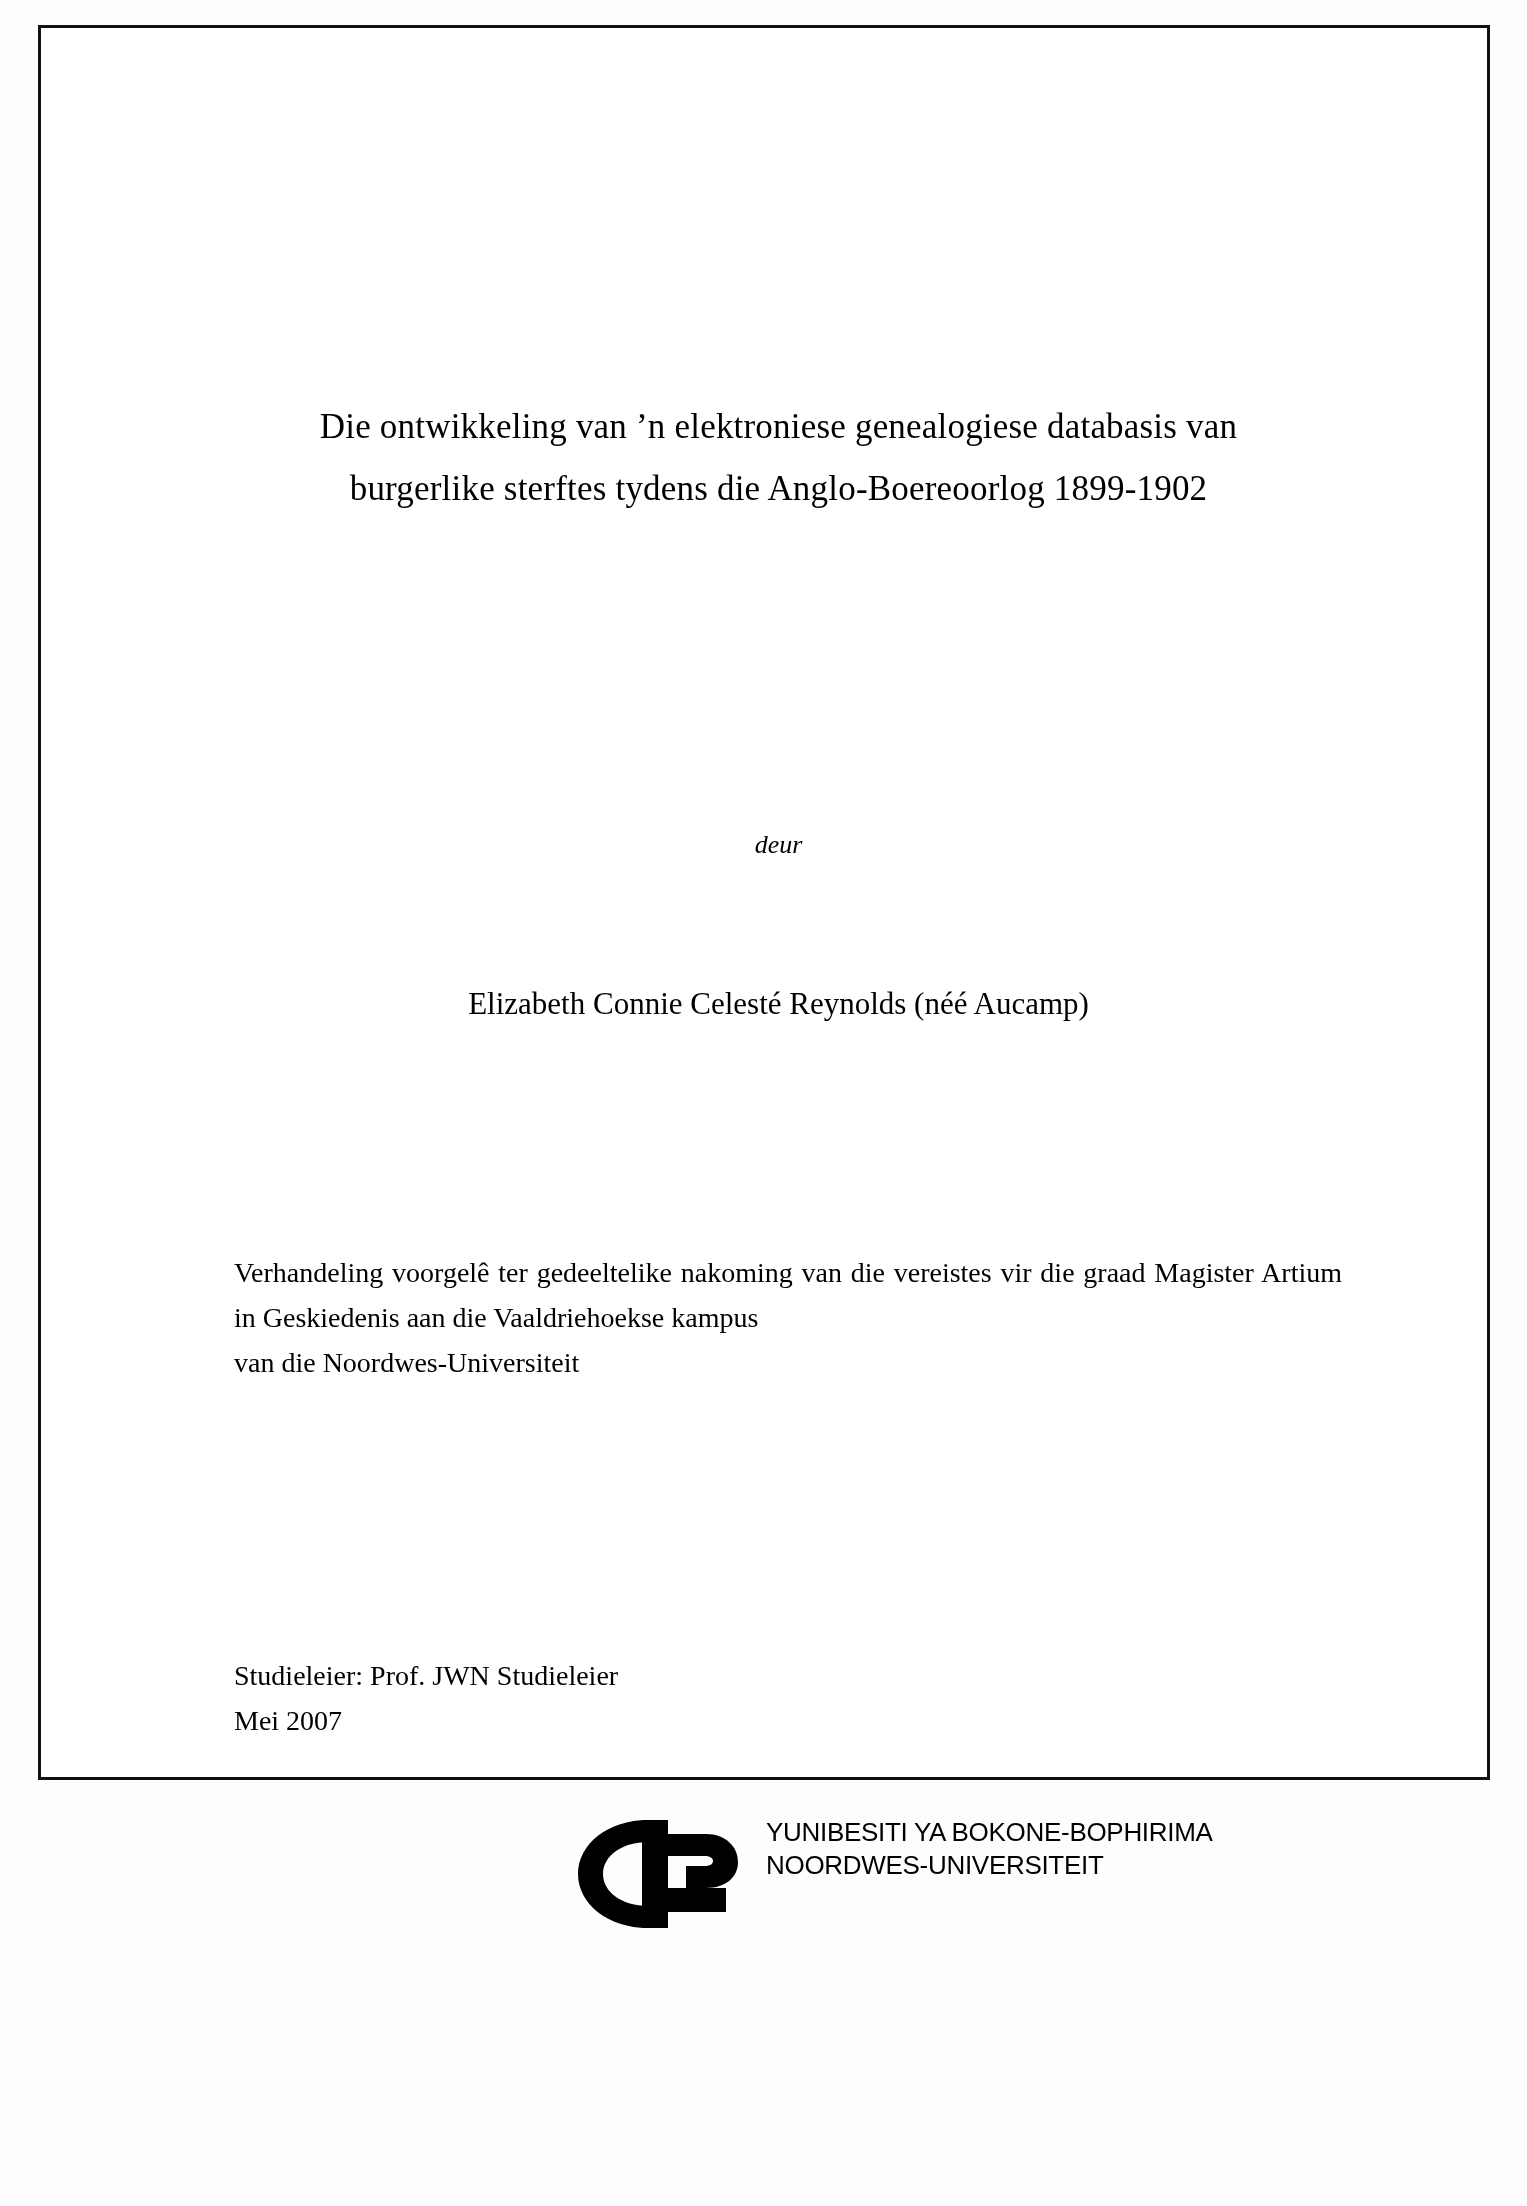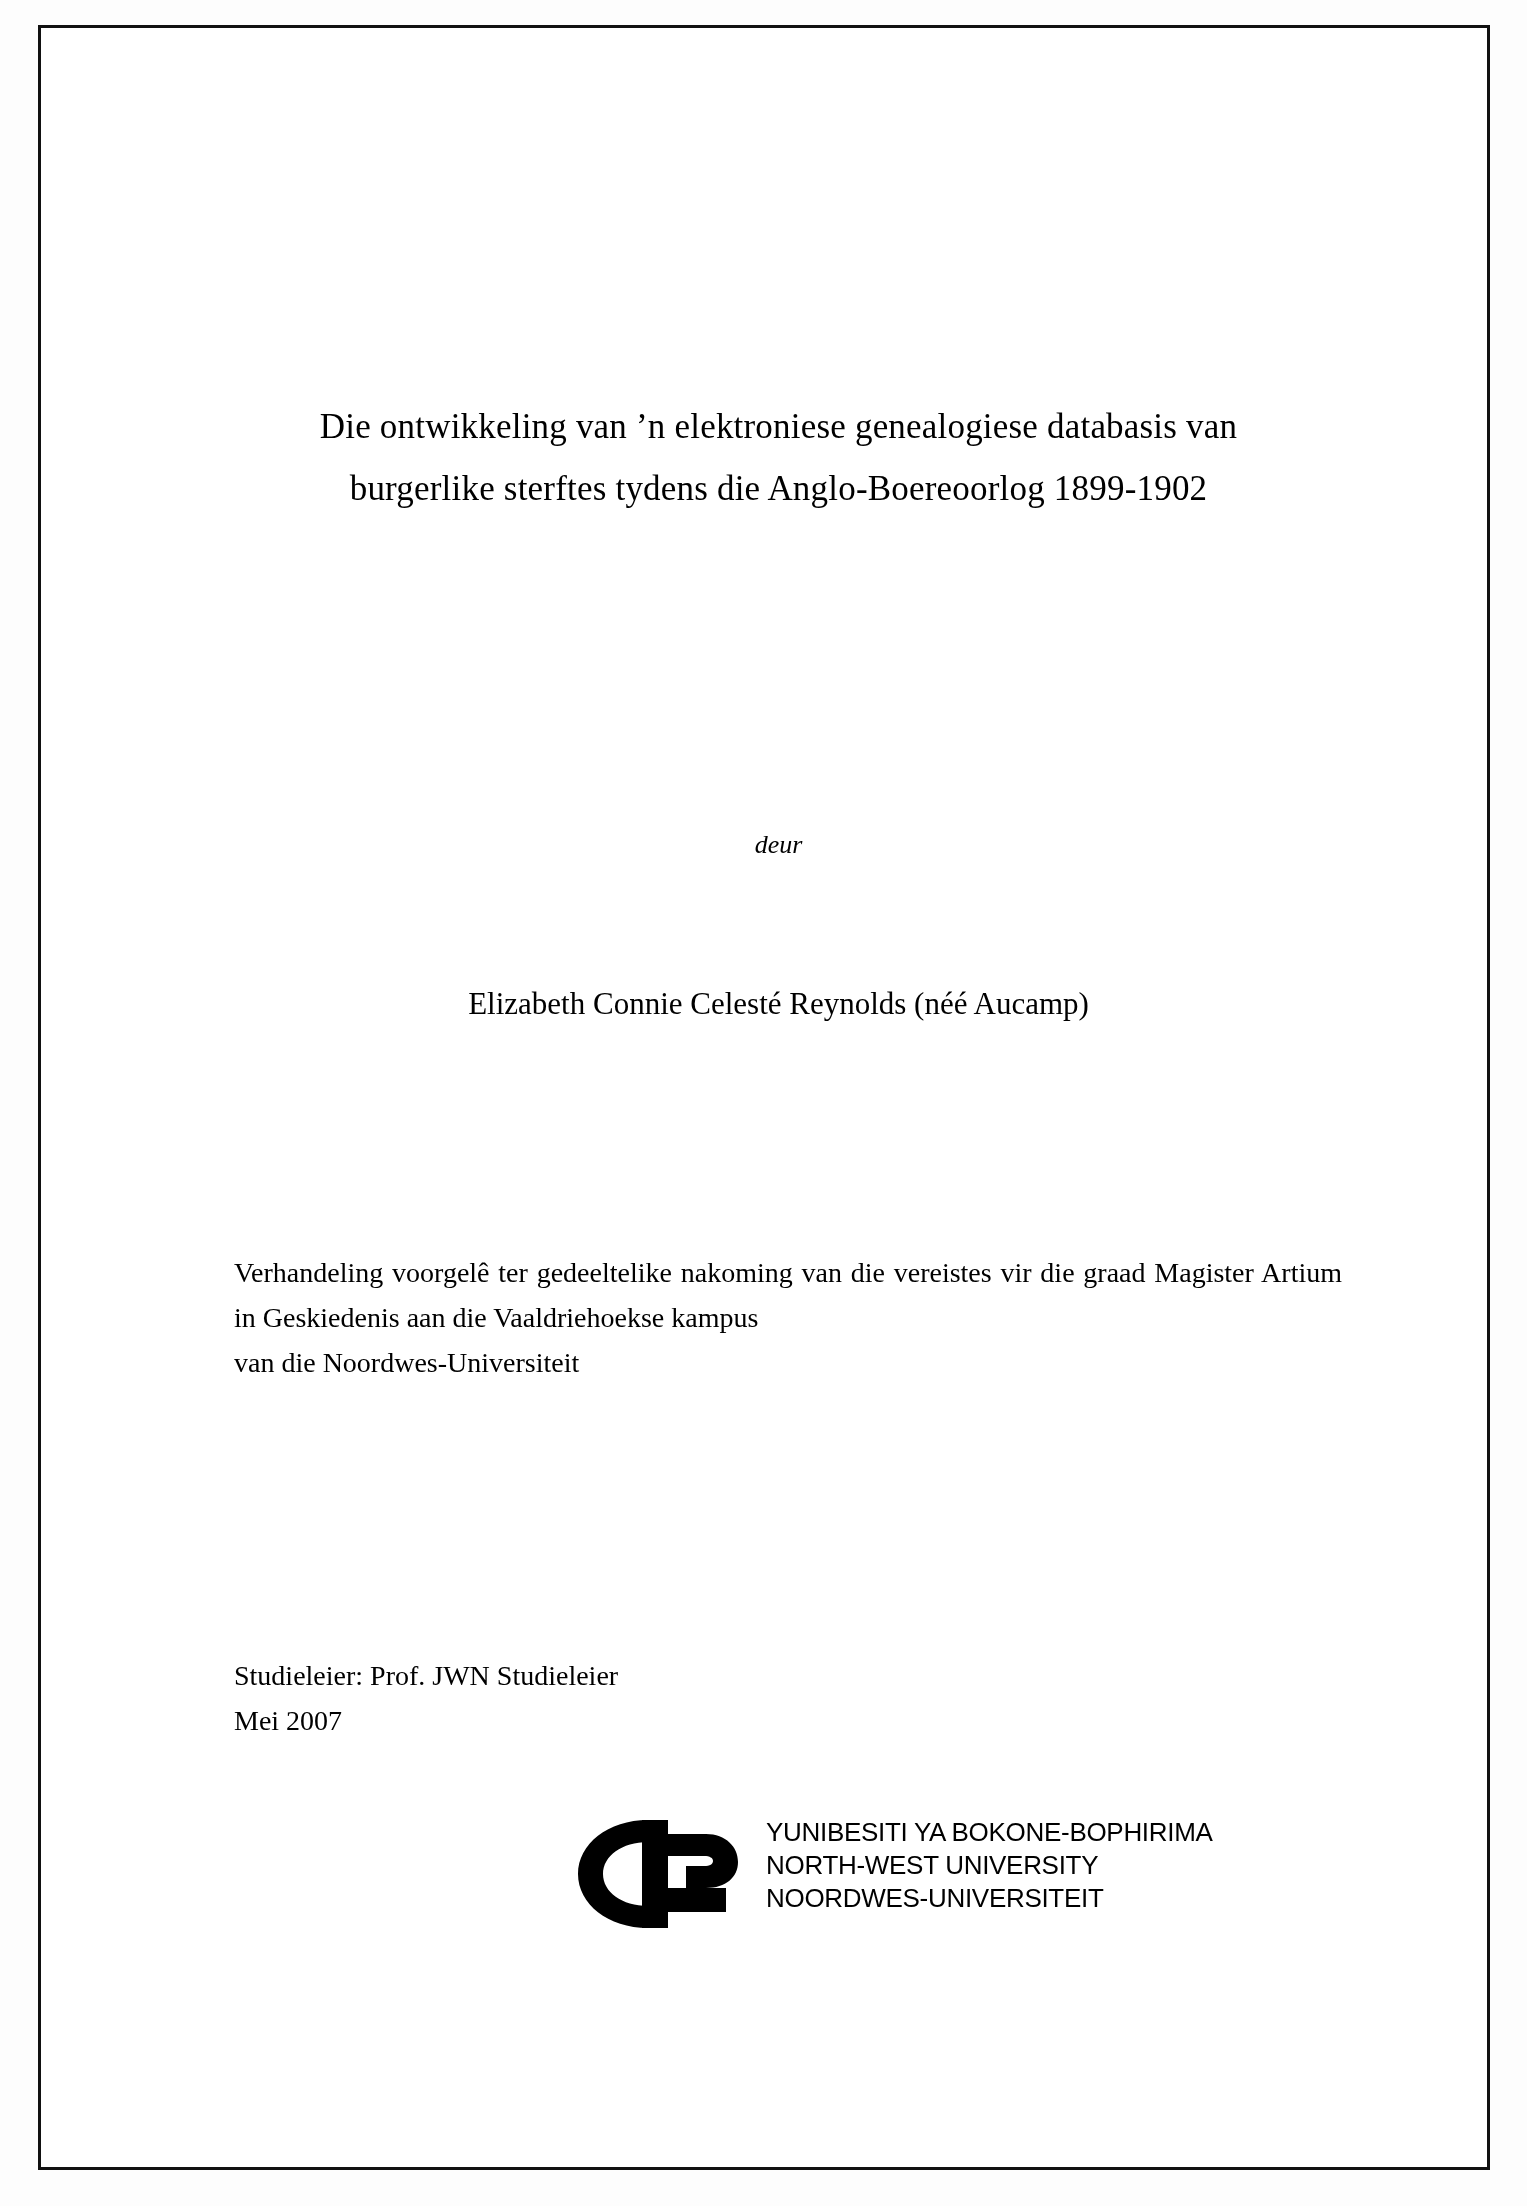--- a/index.html
+++ b/index.html
@@ -24,21 +24,21 @@
     height: 2206px;
     background: #fdfdfd;
   }
 
   
   .page-frame {
     position: absolute;
     left: 38px;
     top: 25px;
     width: 1452px;
-    height: 2145px;
+    height: 1755px;
     border: 3px solid #111111;
     box-sizing: border-box;
     background: #ffffff;
   }
 
   .content {
     position: absolute;
     left: 145px;
     top: 0;
     width: 1180px;
@@ -160,20 +160,19 @@
           <svg width="190" height="118" viewBox="0 0 190 118" xmlns="http://www.w3.org/2000/svg">
 
             <path d="M92 6 C52 6 22 30 22 60 C22 90 52 114 92 114 L92 92 C66 92 47 78 47 60 C47 42 66 28 92 28 Z" fill="#000000"></path>
             <rect x="86" y="6" width="26" height="108" fill="#000000"></rect>
             <path d="M112 20 L150 20 C170 20 182 33 182 48 C182 63 170 74 150 74 L130 74 L130 52 L148 52 C154 52 157 50 157 47 C157 44 154 42 148 42 L112 42 Z" fill="#000000"></path>
             <rect x="112" y="74" width="58" height="24" fill="#000000"></rect>
           </svg>
         </div>
         <div class="logo-text">
           <div>YUNIBESITI YA BOKONE-BOPHIRIMA</div>
-          <div>NORTH-WEST UNIVERSITY</div>
           <div>NOORDWES-UNIVERSITEIT</div>
         </div>
       </div>
 
     </div>
   </div>
 </div>
 
 </body></html>

